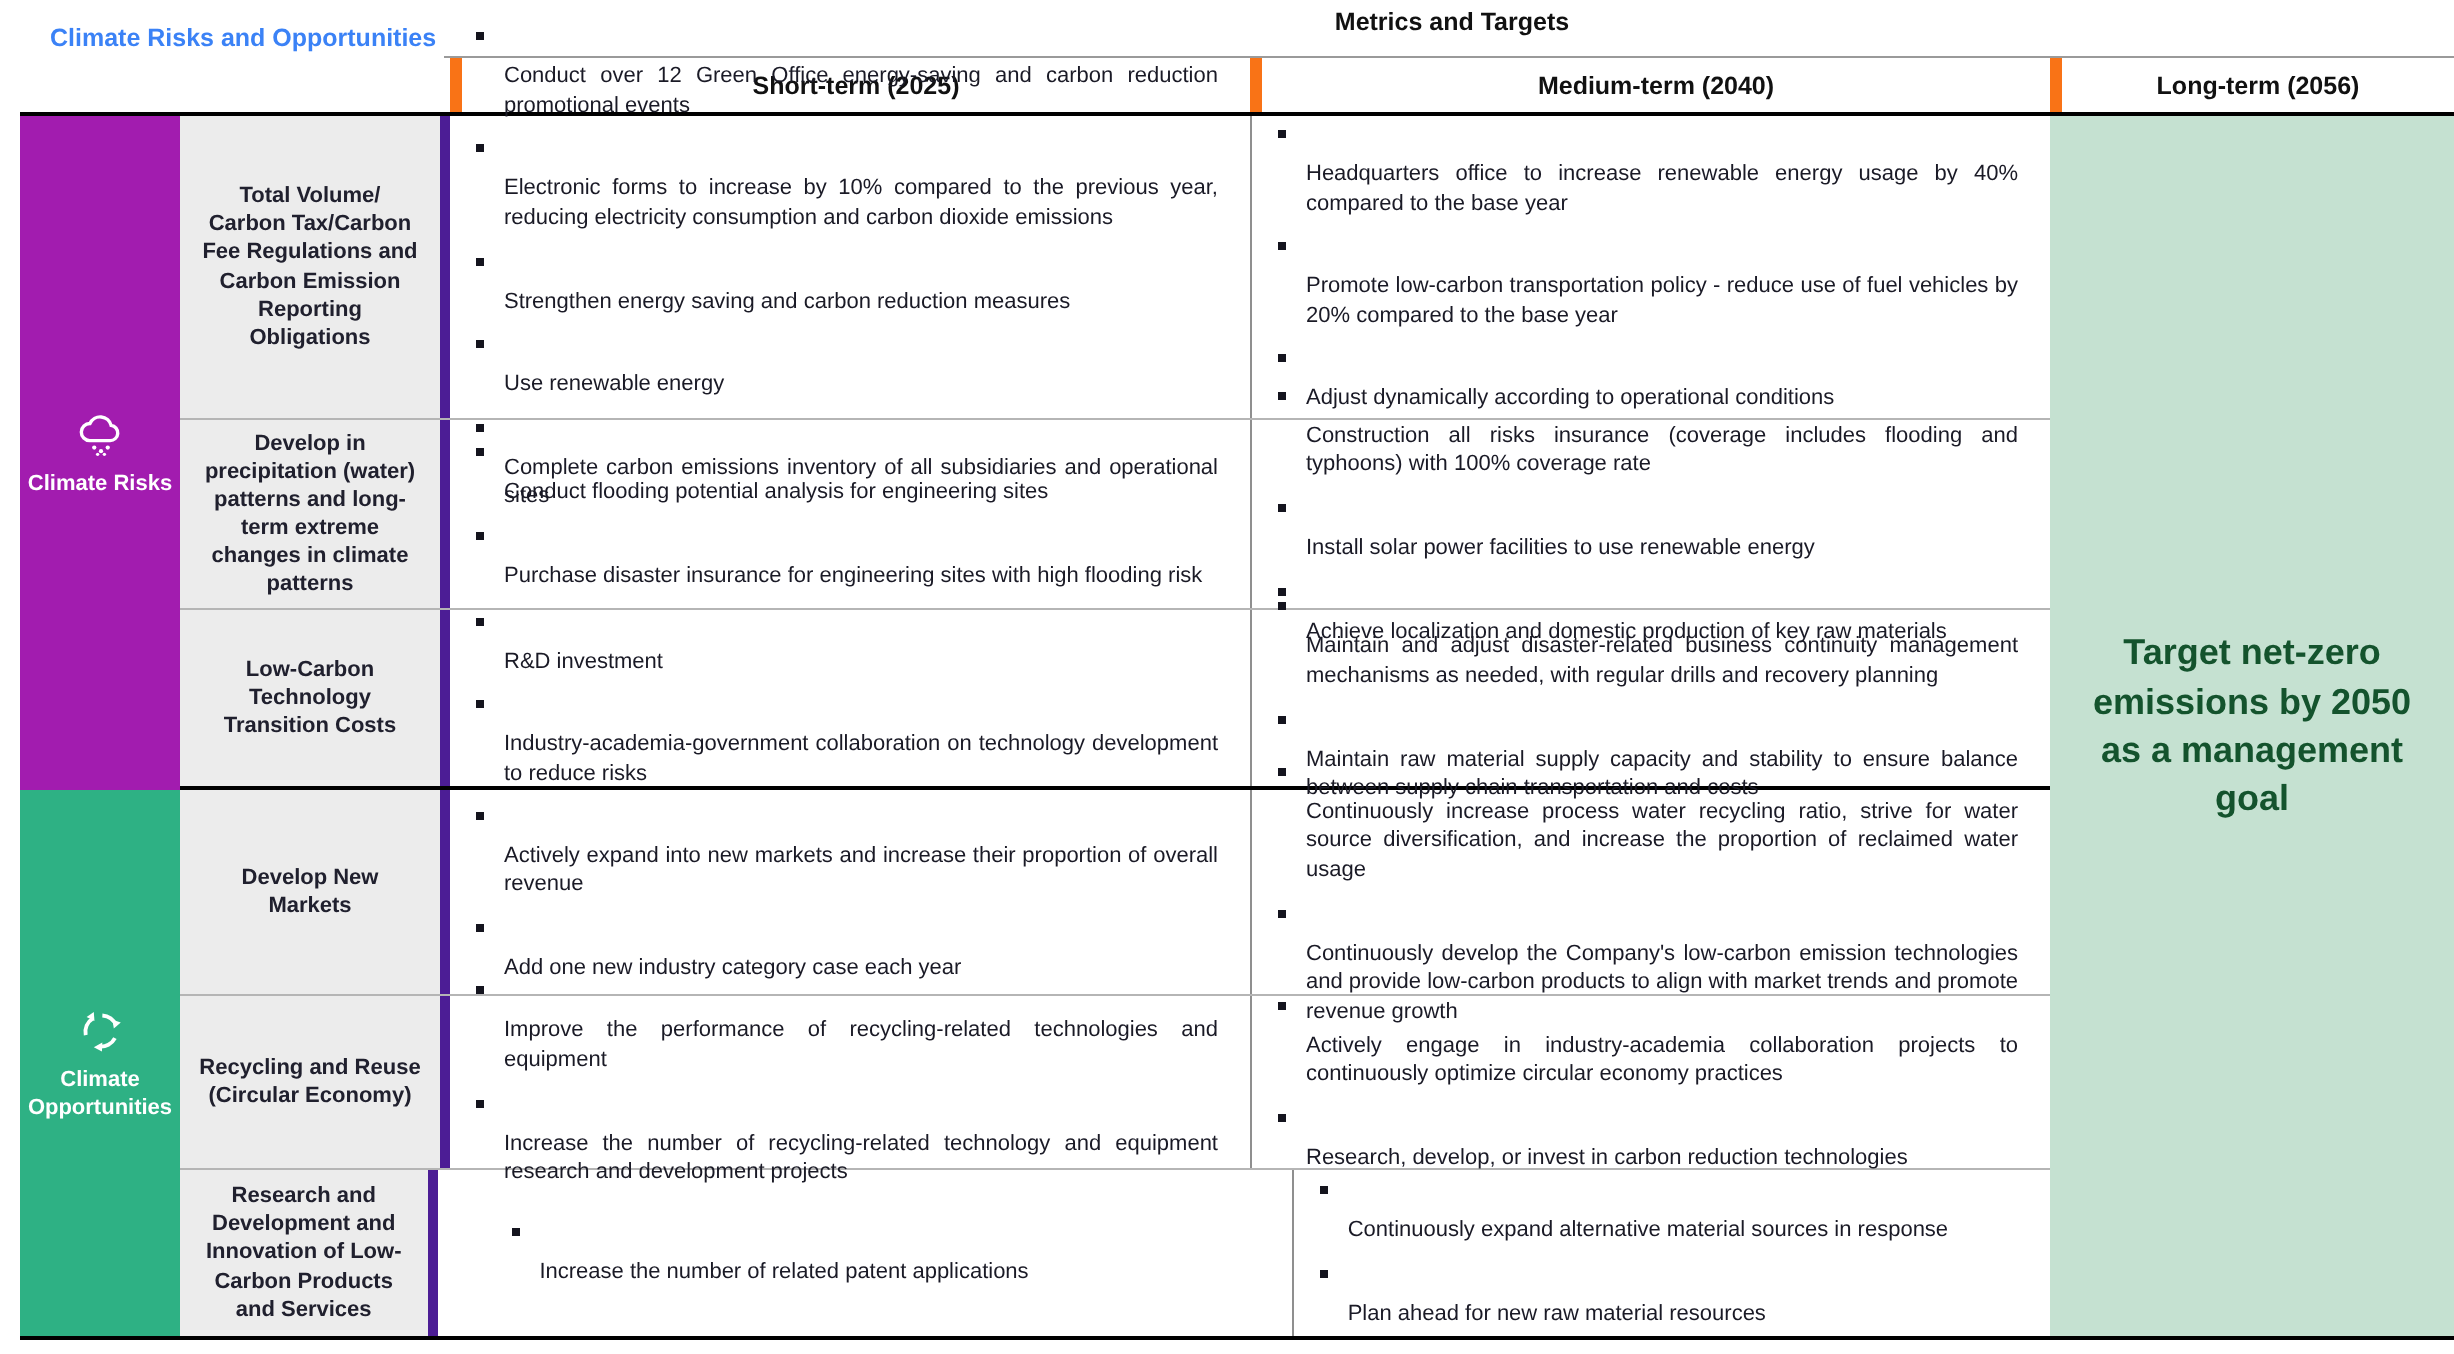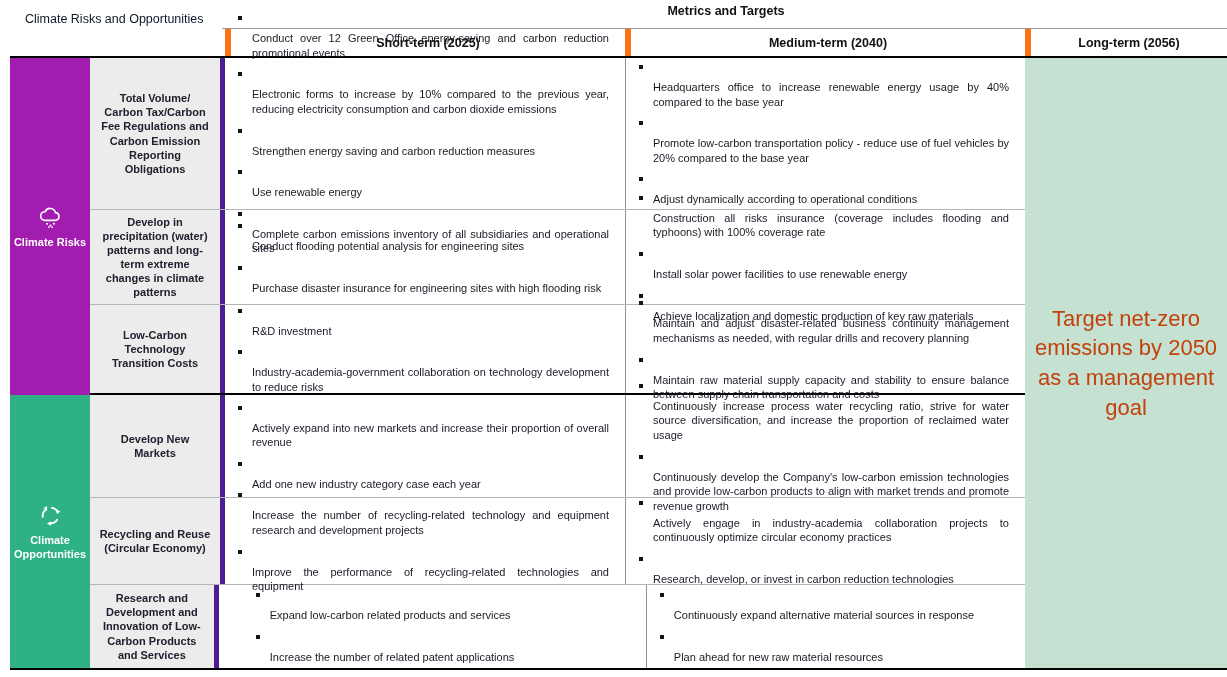--- a/index.html
+++ b/index.html
@@ -1,20 +1,20 @@
 <!DOCTYPE html>
 <html><head>
 <meta charset="utf-8">
 <style>
   html,body{margin:0;padding:0;background:#fff;}
   .page{position:relative;width:1227px;height:677px;background:#fff;
         font-family:"Liberation Sans",sans-serif;color:#1a1a26;overflow:hidden;}
 
   
-  .left-title{position:absolute;left:25px;top:12px;font-size:12.5px;font-weight:normal;color:#0f172a;}
+  .left-title{position:absolute;left:25px;top:12px;font-size:12.5px;font-weight:bold;color:#3b82f6;}
   .metrics-title{position:absolute;left:225px;top:4px;width:1002px;text-align:center;
                  font-size:12.5px;font-weight:bold;color:#111;}
   .metrics-underline{position:absolute;left:222px;width:1005px;top:28px;border-top:1px solid #9a9a9a;}
   .col-headers{position:absolute;left:225px;top:29px;width:1002px;height:28px;display:flex;}
   .col-h{box-sizing:border-box;display:flex;align-items:center;justify-content:center;
          font-size:12.5px;font-weight:bold;color:#111;border-left:6px solid #f97316;}
   .col-h.short{width:400px;}
   .col-h.medium{width:400px;}
   .col-h.long{width:202px;}
   .header-bottom{position:absolute;left:10px;width:1217px;top:56px;border-top:2px solid #000;}
@@ -38,21 +38,21 @@
               line-height:1.28;padding:4px 9px;border-right:5px solid #4c1d95;color:#20202e;}
   .cell-bullets{box-sizing:border-box;width:400px;display:flex;flex-direction:column;
                 justify-content:center;gap:7px;padding:8px 16px 8px 13px;}
   .cell-medium{border-left:1px solid #8f8f8f;}
   .bullet{display:flex;gap:10px;}
   .marker{flex:0 0 4px;width:4px;height:4px;background:#14141e;margin-top:5px;}
   .btext{font-size:11px;line-height:1.32;text-align:justify;color:#1a1a26;margin-top:20px;}
 
   .long-col{box-sizing:border-box;width:202px;background:#c5e1d1;display:flex;align-items:center;
             justify-content:center;text-align:center;padding:0 9px;}
-  .long-text{font-size:22px;line-height:1.35;color:#c2410c;font-weight:400;}
+  .long-text{font-size:18px;line-height:1.35;color:#14532d;font-weight:700;}
   .body-bottom{position:absolute;left:10px;width:1217px;top:668px;border-top:2px solid #000;}
 </style>
 </head>
 <body>
 
 <div class="page">
 
   <div class="left-title">Climate Risks and Opportunities</div>
   <div class="metrics-title">Metrics and Targets</div>
   <div class="metrics-underline"></div>
@@ -208,45 +208,41 @@
               <span class="marker"></span>
               <span class="btext">Continuously develop the Company's low-carbon emission technologies and provide low-carbon products to align with market trends and promote revenue growth</span>
             </div>
           </div>
         </div>
         <div class="row" style="height: 87px;">
           <div class="cell-label">Recycling and Reuse (Circular Economy)</div>
           <div class="cell-bullets cell-short">
             <div class="bullet">
               <span class="marker"></span>
+              <span class="btext">Improve the performance of recycling-related technologies and equipment</span>
+            </div>
+            <div class="bullet">
+              <span class="marker"></span>
               <span class="btext">Increase the number of recycling-related technology and equipment research and development projects</span>
-            </div>
-            <div class="bullet">
-              <span class="marker"></span>
-              <span class="btext">Improve the performance of recycling-related technologies and equipment</span>
             </div>
           </div>
           <div class="cell-bullets cell-medium">
             <div class="bullet">
               <span class="marker"></span>
               <span class="btext">Actively engage in industry-academia collaboration projects to continuously optimize circular economy practices</span>
             </div>
             <div class="bullet">
               <span class="marker"></span>
               <span class="btext">Research, develop, or invest in carbon reduction technologies</span>
             </div>
           </div>
         </div>
         <div class="row last" style="height: 83px;">
           <div class="cell-label">Research and Development and Innovation of Low-Carbon Products and Services</div>
           <div class="cell-bullets cell-short">
-            <div class="bullet">
-              <span class="marker"></span>
-              <span class="btext">Expand low-carbon related products and services</span>
-            </div>
             <div class="bullet">
               <span class="marker"></span>
               <span class="btext">Increase the number of related patent applications</span>
             </div>
           </div>
           <div class="cell-bullets cell-medium">
             <div class="bullet">
               <span class="marker"></span>
               <span class="btext">Continuously expand alternative material sources in response</span>
             </div>

